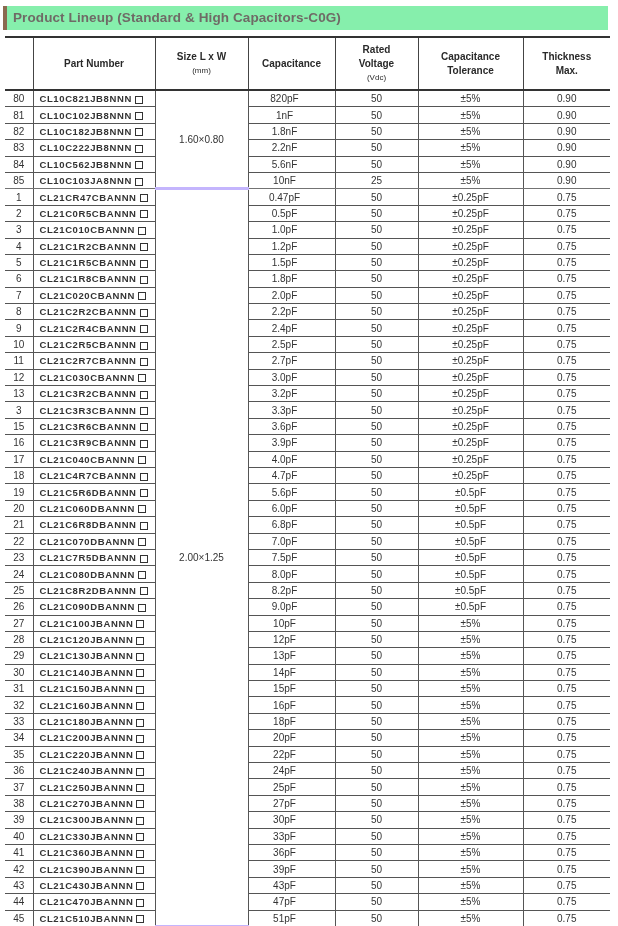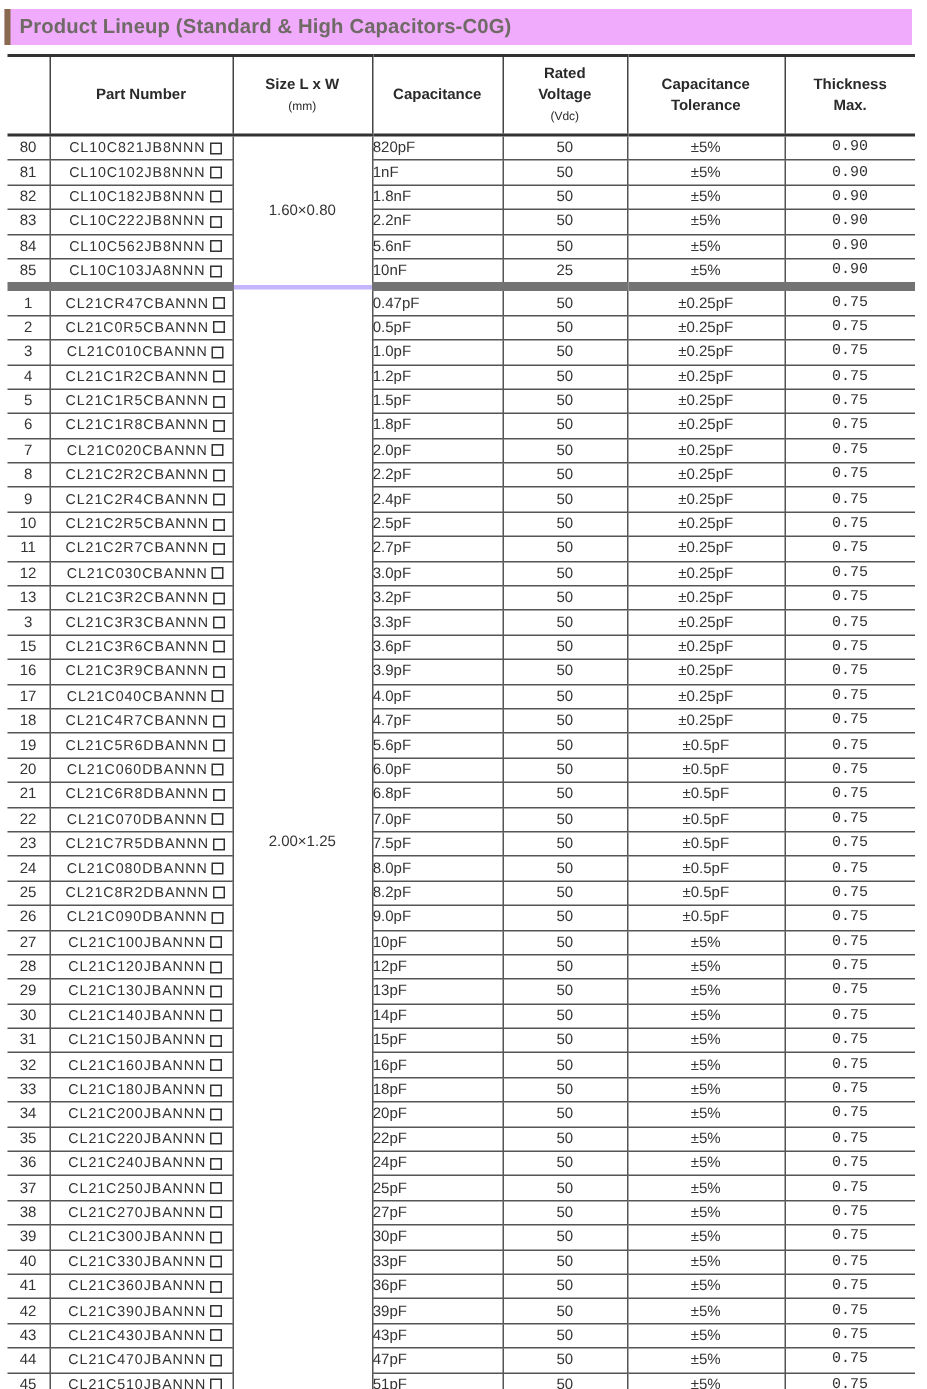--- a/index.html
+++ b/index.html
@@ -1,38 +1,38 @@
 <!DOCTYPE html>
 <html><head>
 <meta charset="utf-8">
 <style>
   html, body { margin:0; padding:0; background:#ffffff; }
   body { width:618px; height:926px; overflow:hidden; position:relative;
          font-family:"Liberation Sans", sans-serif; color:#2a2a2a; }
   .title-bar { position:absolute; left:3px; top:6px; width:605px; height:24px;
-               background:#f0abfc; border-left:4px solid #8a6a4f; box-sizing:border-box; }
+               background:#86efac; border-left:4px solid #8a6a4f; box-sizing:border-box; }
   .title-bar span { position:absolute; left:6px; top:4px; font-size:13.5px; font-weight:bold;
                     color:#6f6a66; letter-spacing:0.1px; }
   table { position:absolute; left:5px; top:36px; border-collapse:collapse; table-layout:fixed; width:605px; }
   th, td { padding:0; font-size:10px; text-align:center; vertical-align:middle; }
   thead th { height:51px; font-weight:bold; font-size:10px; line-height:14px; color:#2a2a2a;
              border-top:2px solid #333; border-bottom:2px solid #333;
              border-left:1px solid #444; border-right:1px solid #444; }
   thead th:first-child { border-left:none; }
   thead th:last-child { border-right:none;margin-left:25px; }
   thead th .unit { font-weight:normal; font-size:8px; display:block; }
   tbody td { height:15.4px; border-bottom:1px solid #555; border-left:1px solid #555; border-right:1px solid #555;
              color:#333; }
   tbody td:first-child { border-left:none; }
-  tbody td:last-child { border-right:none;font-family:Liberation Mono, monospace; }
-  tbody tr.group-end td { border-bottom:6px solid #737373; }
+  tbody td:last-child { border-right:none; }
+  tbody tr.group-end td { border-bottom:1px solid #737373; }
   tbody tr:last-child td { border-bottom:2px solid #84cc16; }
-  td.part { text-align:center; padding-left:6px; letter-spacing:0.6px; font-size:9.5px; }
+  td.part { text-align:left; padding-left:6px; letter-spacing:0.6px; font-size:9.5px;font-weight:bold; }
   td.part .box { display:inline-block; width:6px; height:6px; border:1px solid #333; margin-left:3px; vertical-align:middle; }
-  td.cap { text-align:left; padding-right:14px; }
+  td.cap { text-align:center; padding-right:14px; }
   td.size { border-bottom:3px solid #c4b5fd; }
   .footer-cut { position:absolute; left:30px; top:920px; width:420px; height:6px; overflow:hidden;
                 font-size:10px; color:#777; }
 </style>
 </head>
 <body>
 
 <div class="title-bar">
   <span>Product Lineup (Standard &amp; High Capacitors-C0G)</span>
 </div>

